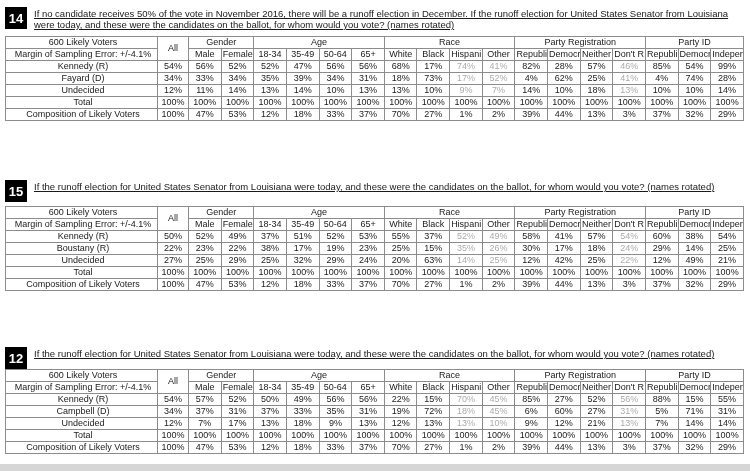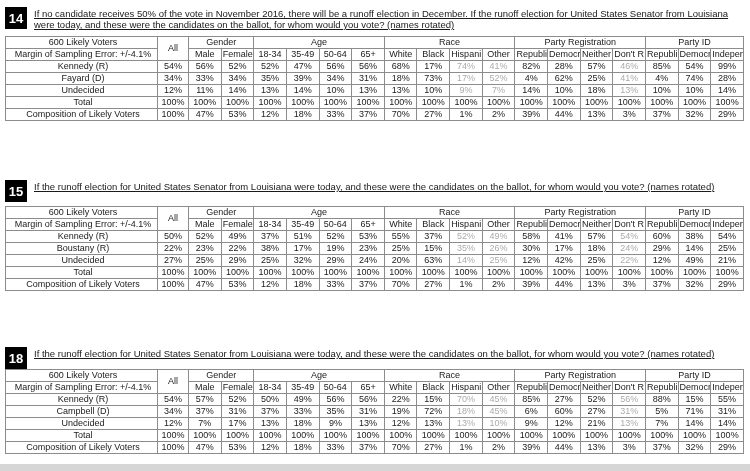--- a/index.html
+++ b/index.html
@@ -369,21 +369,21 @@
           <td>37%</td>
           <td>32%</td>
           <td>29%</td>
         </tr>
       </tbody>
     </table>
 </div>
 
 <div class="qsection" style="top:346px">
   <div class="qhead">
-    <div class="qnum">18</div>
+    <div class="qnum">12</div>
     <div class="qtext">If the runoff election for United States Senator from Louisiana were today, and these were the candidates on the ballot, for whom would you vote? (names rotated)</div>
   </div>
   <table class="crosstab t16">
       <colgroup>
         <col style="width: 152px;">
         <col style="width: 31px;">
         <col>
         <col>
         <col>
         <col>

